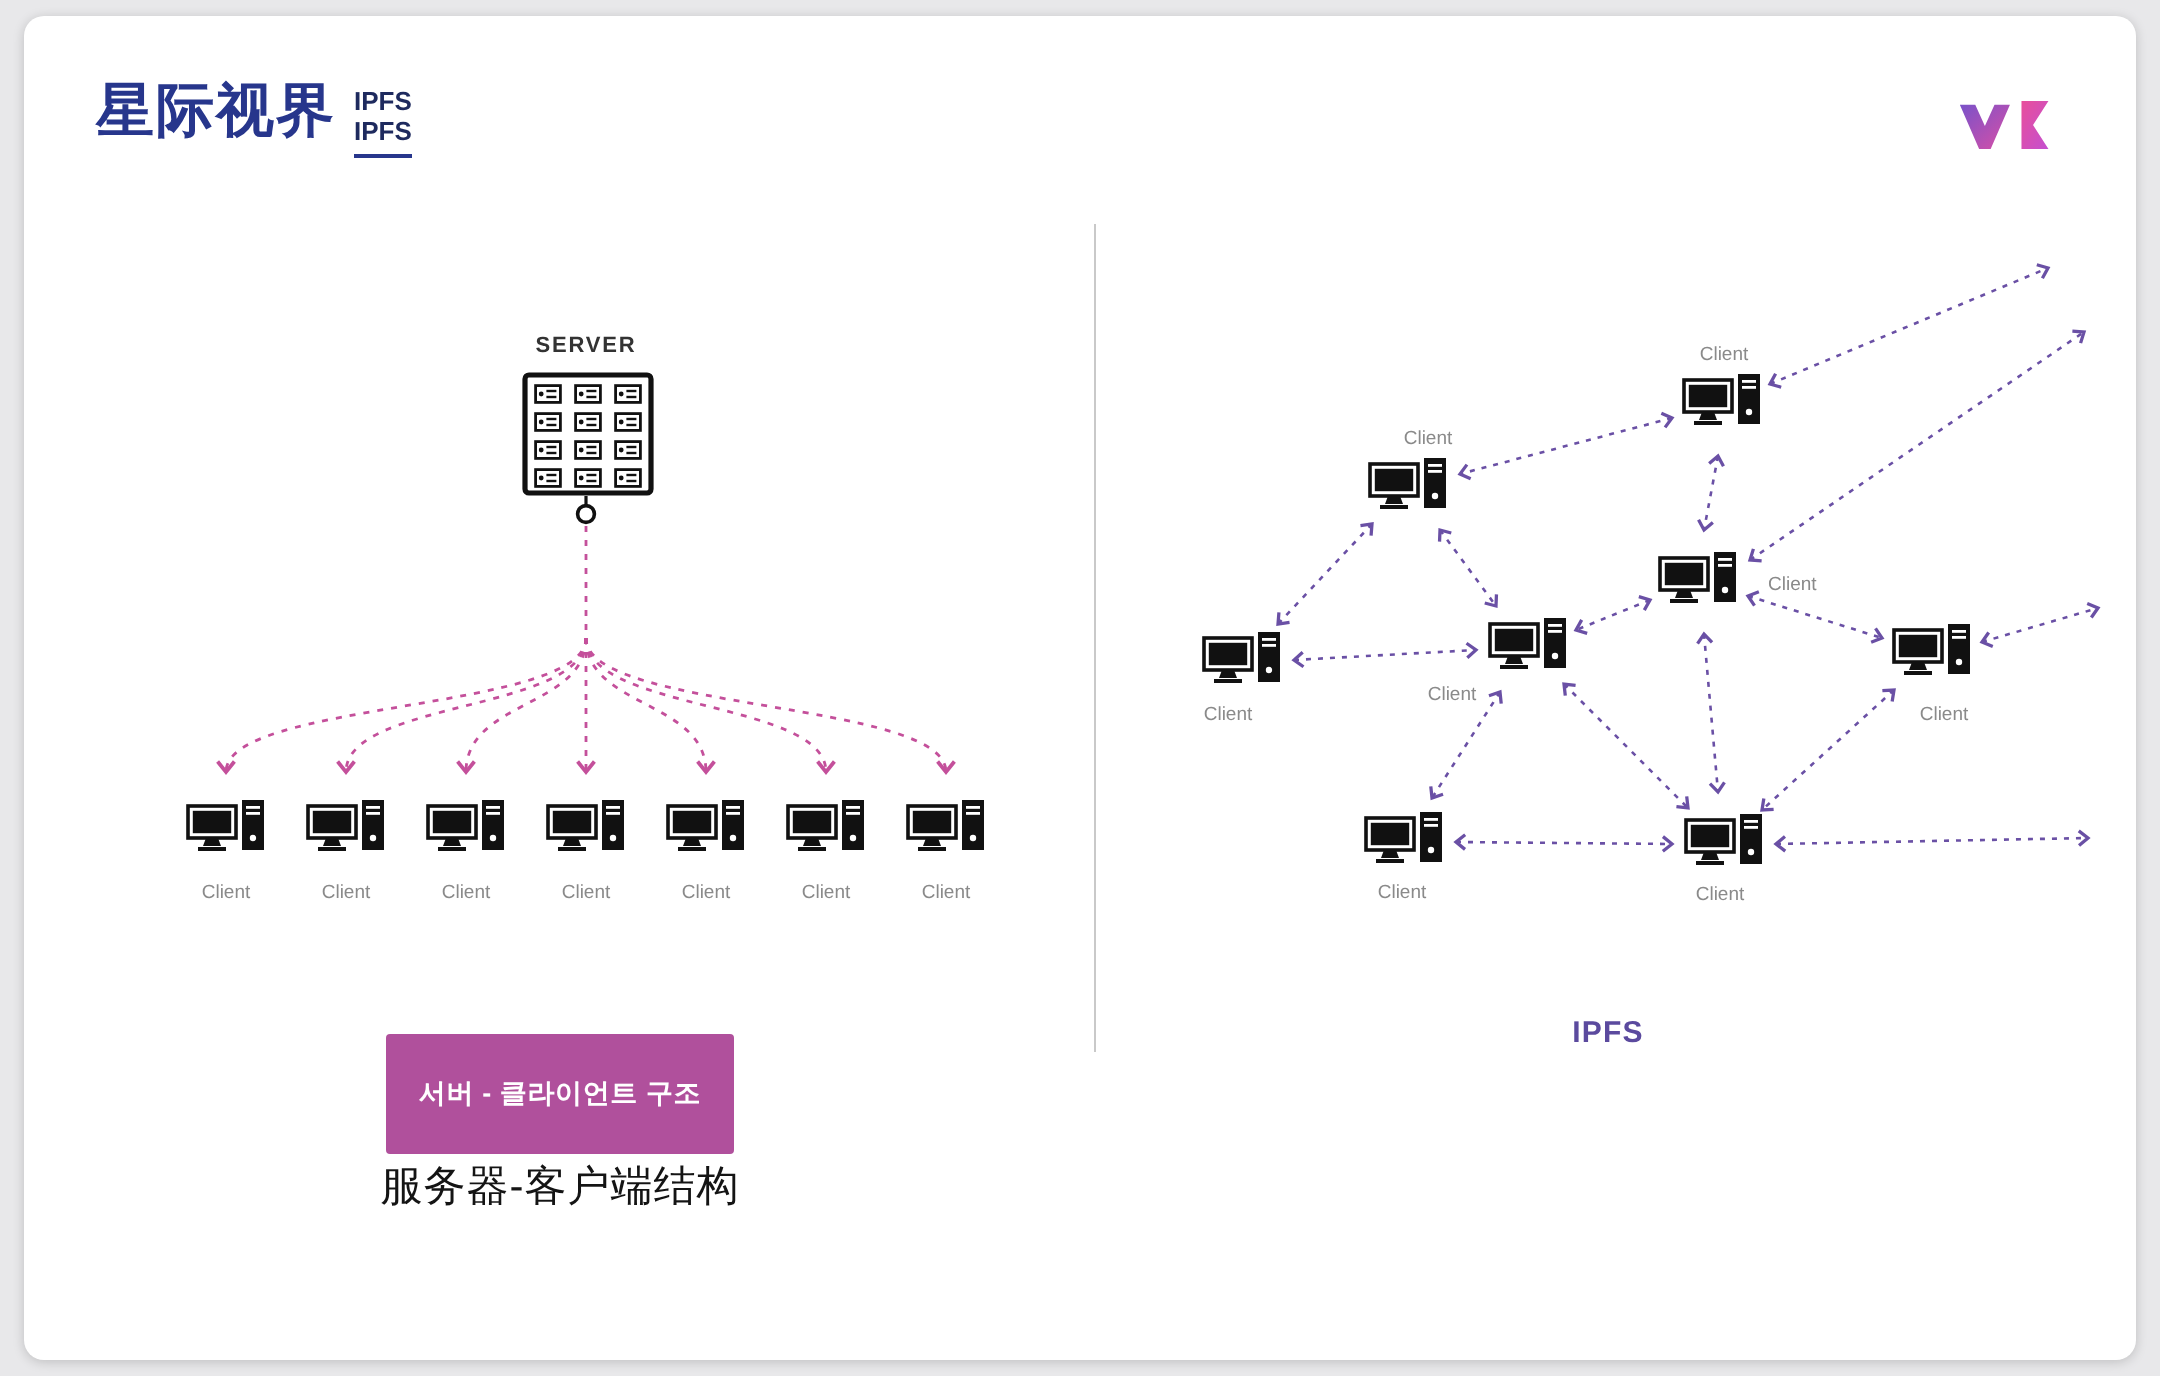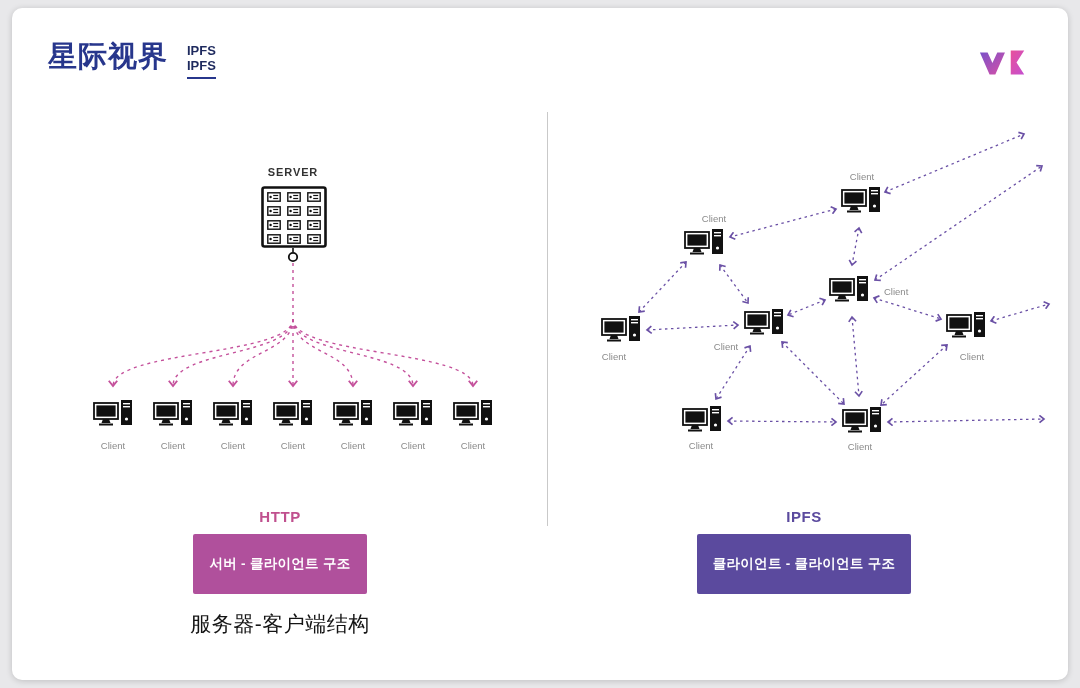--- a/index.html
+++ b/index.html
@@ -6,40 +6,40 @@
   html,body{width:1080px;height:688px}
   body{
     background:#e8e8ea;
     font-family:"Liberation Sans","DejaVu Sans",sans-serif;
     position:relative;overflow:hidden;
   }
   .card{
     position:absolute;left:12px;top:8px;width:1056px;height:672px;
     background:#fff;border-radius:10px;box-shadow:0 1px 6px rgba(0,0,0,.18);
   }
-  .logo{position:absolute;left:36px;top:34px;display:flex;align-items:flex-start;gap:19px}
+  .logo{position:absolute;left:36px;top:34px;display:flex;align-items:flex-start;gap:9px}
   .logo-cn{font-size:29px;font-weight:bold;color:#27368c;letter-spacing:1px;line-height:1}
   .logo-sub{display:flex;flex-direction:column;font-size:13px;font-weight:bold;color:#1e2a5e;
     line-height:1.15;padding-bottom:3px;border-bottom:2px solid #27368c;margin-top:2px}
   .brand-icon{position:absolute;right:38px;top:40px}
   .divider{position:absolute;left:535px;top:104px;width:1px;height:414px;background:#c9c9c9}
   .diagram{position:absolute;top:96px;width:500px;height:366px}
   .diagram.left{left:18px}
   .diagram.right{left:542px}
   .panel-footer{position:absolute;top:500px;width:500px;text-align:center}
   .panel-footer.left{left:18px}
   .panel-footer.right{left:542px}
   .panel-title{font-size:15px;font-weight:bold;letter-spacing:.6px}
   .panel-title.http{color:var(--http-accent,#c0508e)}
   .panel-title.ipfs{color:var(--ipfs-accent,#5b4a9e)}
   .badge{display:inline-block;margin-top:9px;padding:21px 16px;font-size:13.5px;color:#fff;
     border-radius:2px;font-weight:bold;letter-spacing:.3px}
   .badge.http{background:var(--http-badge-bg,#b0509c)}
   .badge.ipfs{background:var(--ipfs-badge-bg,#5b4a9e)}
-  .caption{margin-top:16px;font-size:21px;color:#141414;font-weight:500;letter-spacing:.5px}
+  .caption{margin-top:2px;font-size:21px;color:#141414;font-weight:500;letter-spacing:.5px}
   svg text.node-label{font-size:9.5px;fill:#8a8a8a}
   svg text.server-label{font-size:11px;font-weight:bold;fill:#333;letter-spacing:.9px}
   .edge-pink{stroke:var(--left-arrow,#c4509b);stroke-width:1.4;fill:none;stroke-dasharray:3 4}
   .edge-purple{stroke:var(--right-arrow,#6a50a5);stroke-width:1.3;fill:none;stroke-dasharray:2.5 3.5}
   .ah-pink{stroke:var(--left-arrow,#c4509b);fill:none;stroke-width:1.8}
   .ah-purple{stroke:var(--right-arrow,#6a50a5);fill:none;stroke-width:1.8}
 </style>
 </head>
 <body>
 
@@ -193,23 +193,21 @@
 
       <use href="#pc" x="128" y="301" width="40" height="32"></use>
       <text class="node-label" x="147" y="345" text-anchor="middle">Client</text>
 
       <use href="#pc" x="288" y="302" width="40" height="32"></use>
       <text class="node-label" x="306" y="346" text-anchor="middle">Client</text>
     </g>
   </svg>
 
   <div class="panel-footer left">
-    <div class="panel-title http">HTTP</div>
     <div class="badge http">서버 - 클라이언트 구조</div>
     <div class="caption">服务器-客户端结构</div>
   </div>
 
   <div class="panel-footer right">
     <div class="panel-title ipfs">IPFS</div>
-    <div class="badge ipfs">클라이언트 - 클라이언트 구조</div>
   </div>
 
 </div>
 
 </body></html>

